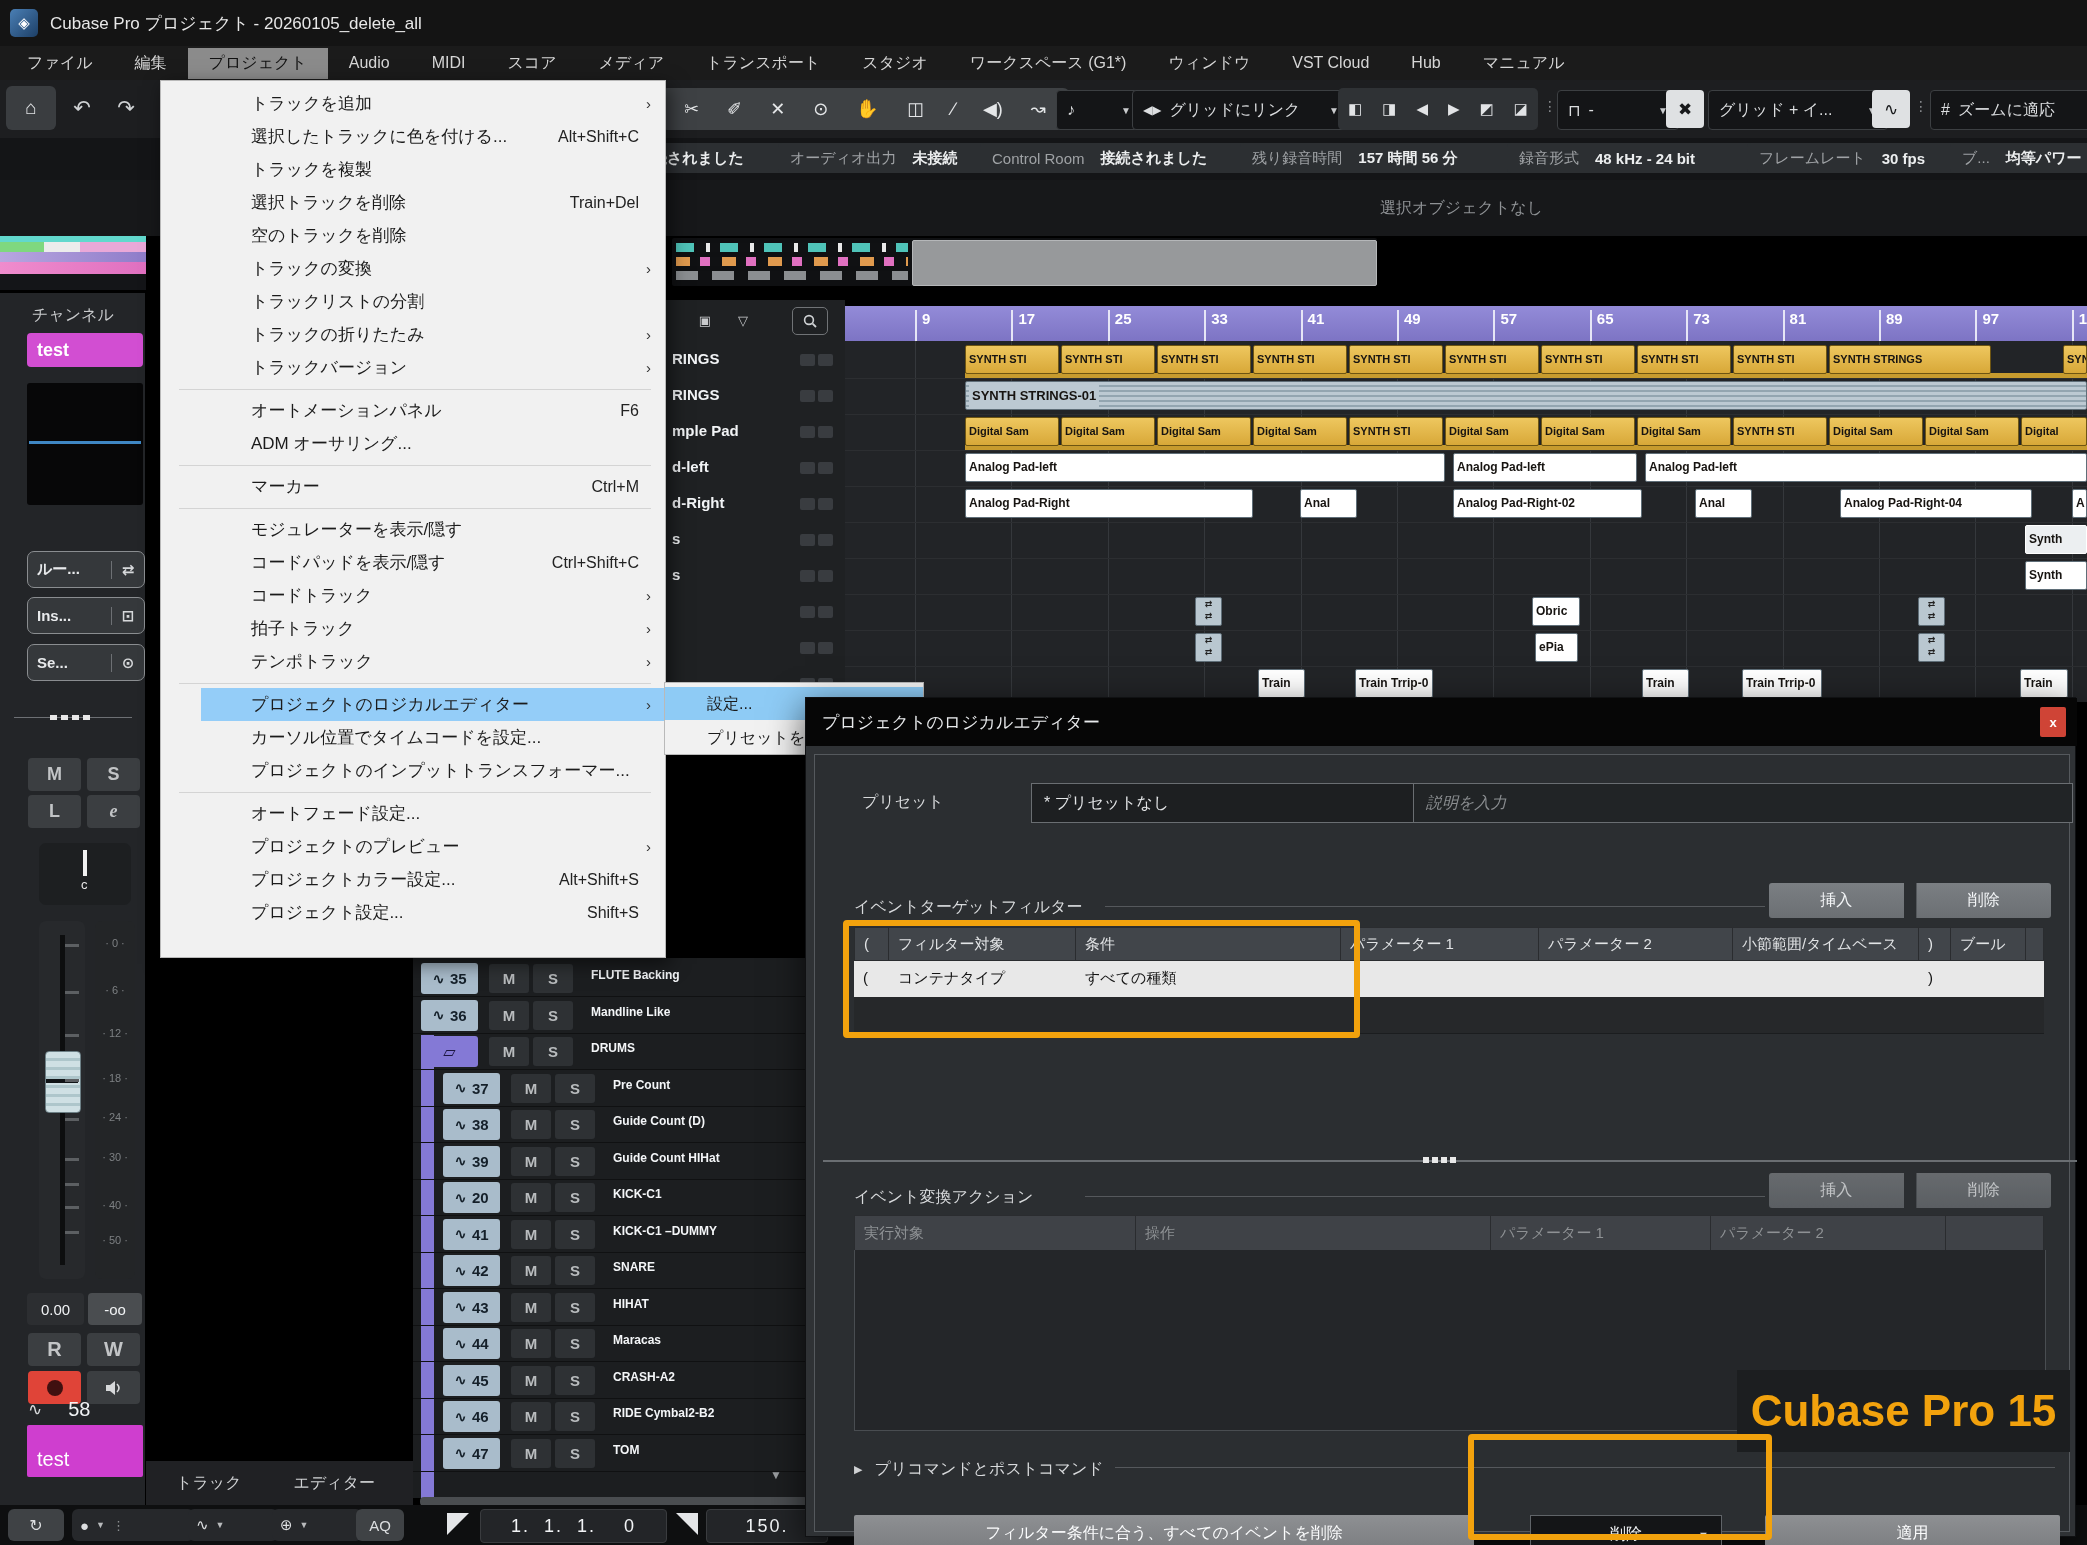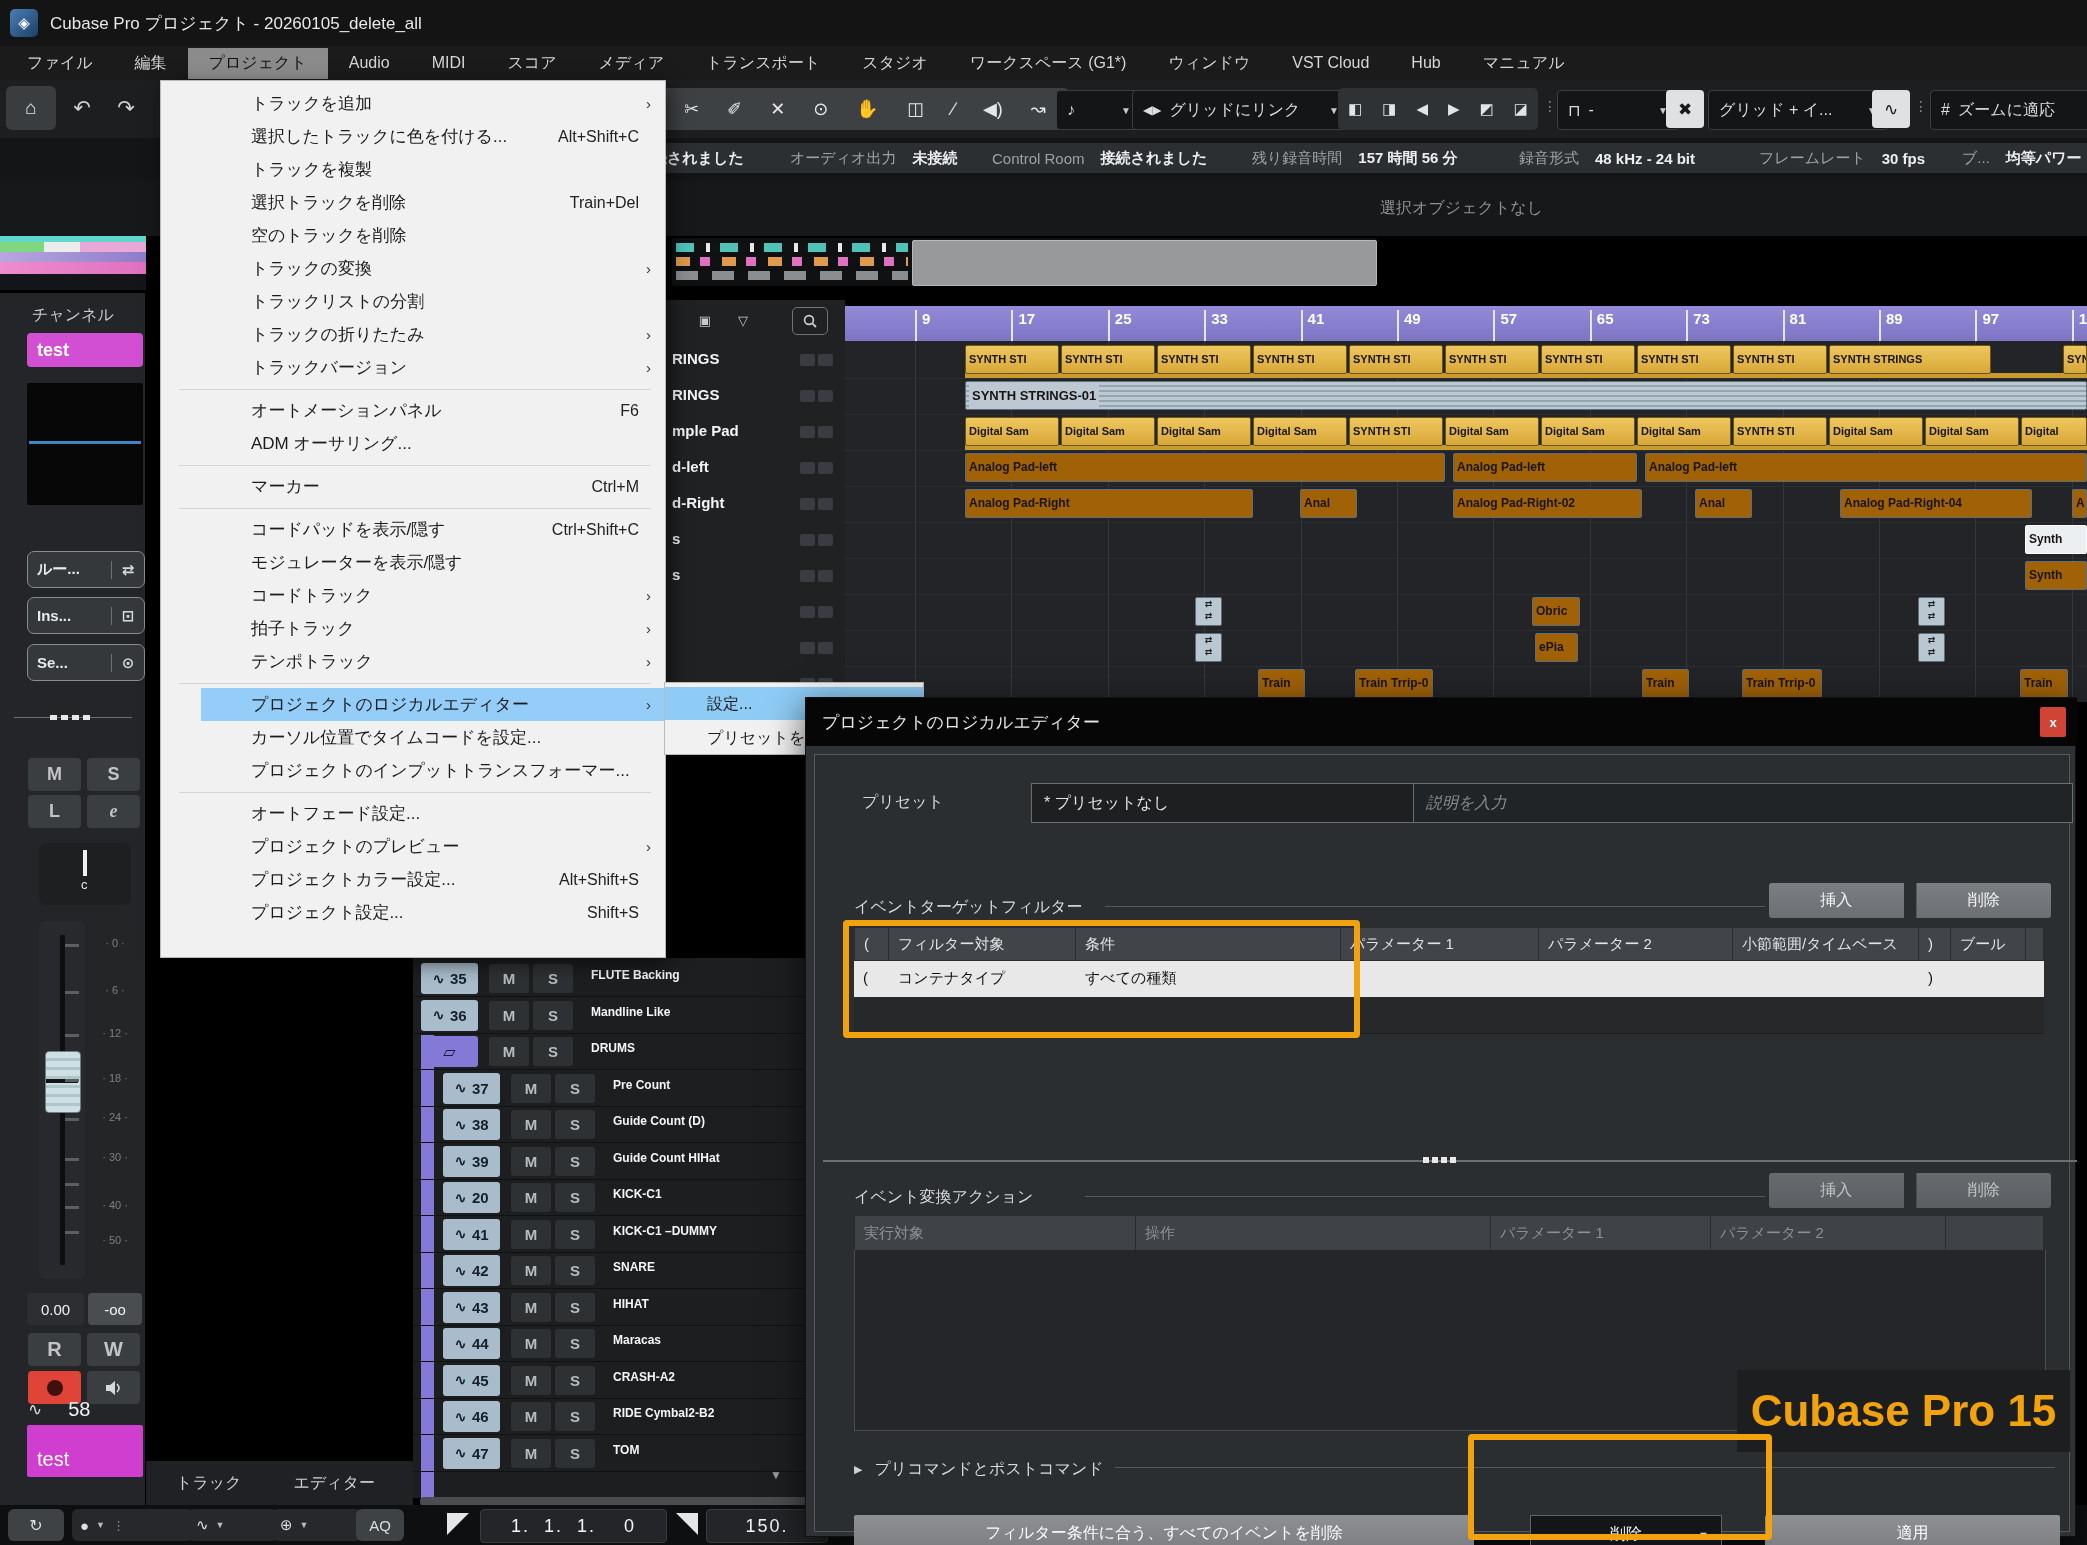--- a/index.html
+++ b/index.html
@@ -90,21 +90,21 @@
   #timeline{left:845px;top:306px;width:1242px;height:396px;background:#222427;overflow:hidden;}
   #ruler{position:absolute;left:0;top:0;width:1242px;height:35px;background:linear-gradient(#938bd8,#7d74c4);}
   .rtick{position:absolute;top:4px;height:31px;border-left:2px solid #e6e6f6;color:#fff;font-weight:bold;font-size:15px;padding-left:5px;}
   .gline{position:absolute;top:35px;height:361px;width:1px;background:#35383c;}
   .rowline{position:absolute;left:0;width:1242px;height:36px;border-bottom:1px solid #2c2e31;}
   .clip{position:absolute;height:29px;border-radius:2px;overflow:hidden;white-space:nowrap;
         font-weight:bold;font-size:11px;color:#171411;padding:0 3px;line-height:27px;box-sizing:border-box;}
   .ct-y{background:linear-gradient(#eec75f,#d8a838);border:1px solid #6e5512;}
   .ct-w{background:repeating-linear-gradient(180deg,#bcc9d2 0 3px,#93a5b0 3px 5px);border:1px solid #5f6e78;font-size:13px;}
   .ct-w .cl2{background:#bcc9d2;display:inline-block;padding:0 3px;height:27px;}
-  .ct-w2{background:#a16207;border:1px solid #5f6e78;font-size:12px;}
+  .ct-w2{background:#ffffff;border:1px solid #5f6e78;font-size:12px;}
   .ct-s{background:#b9c7d0;border:1px solid #5f6e78;}
   .ct-s:before{content:"⇄";font-size:9px;color:#222;display:block;line-height:13px;text-align:center;}
   .ct-s:after{content:"⇄";font-size:9px;color:#222;display:block;line-height:10px;text-align:center;}
   .ct-sel{background:#eceff1;border:1px solid #ffffff;font-size:12px;}
   .ybar{position:absolute;height:5px;background:#c79b2e;}
   
   #tracks{left:413px;top:958px;width:432px;height:540px;background:#1c1e20;}
   .trow{position:absolute;left:0;width:432px;height:34px;border-bottom:1px solid #101112;}
   .numbox{position:absolute;top:1px;width:57px;height:31px;background:#a9bccb;border-radius:3px;color:#15202a;font-weight:bold;font-size:15px;display:flex;align-items:center;justify-content:center;gap:5px;}
   .numbox.fold{background:#8479d6;color:#1d1640;font-size:16px;}
@@ -689,25 +689,25 @@
     <div class="mi">
       <span>ADM オーサリング...</span>
     </div>
     <div class="msep"></div>
     <div class="mi">
       <span>マーカー</span>
       <span class="msh">Ctrl+M</span>
     </div>
     <div class="msep"></div>
     <div class="mi">
+      <span>モジュレーターを表示/隠す</span>
+    </div>
+    <div class="mi">
       <span>コードパッドを表示/隠す</span>
       <span class="msh">Ctrl+Shift+C</span>
-    </div>
-    <div class="mi">
-      <span>モジュレーターを表示/隠す</span>
     </div>
     <div class="mi">
       <span>コードトラック</span>
       <span class="mar">›</span>
     </div>
     <div class="mi">
       <span>拍子トラック</span>
       <span class="mar">›</span>
     </div>
     <div class="mi">

